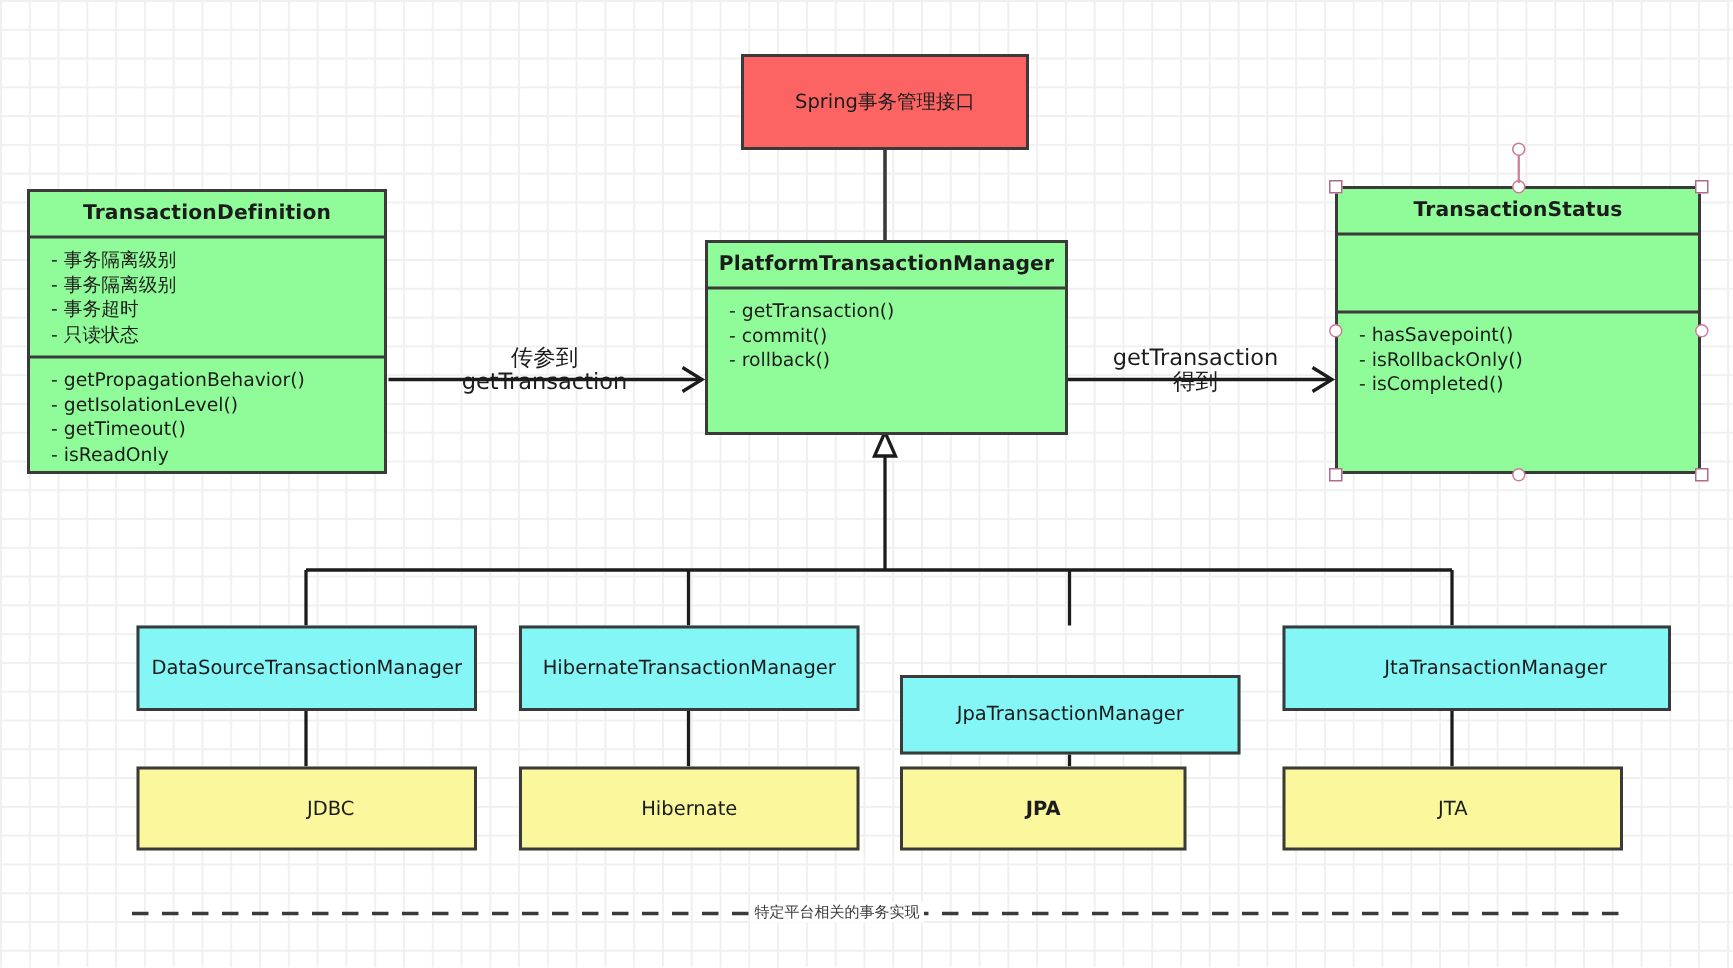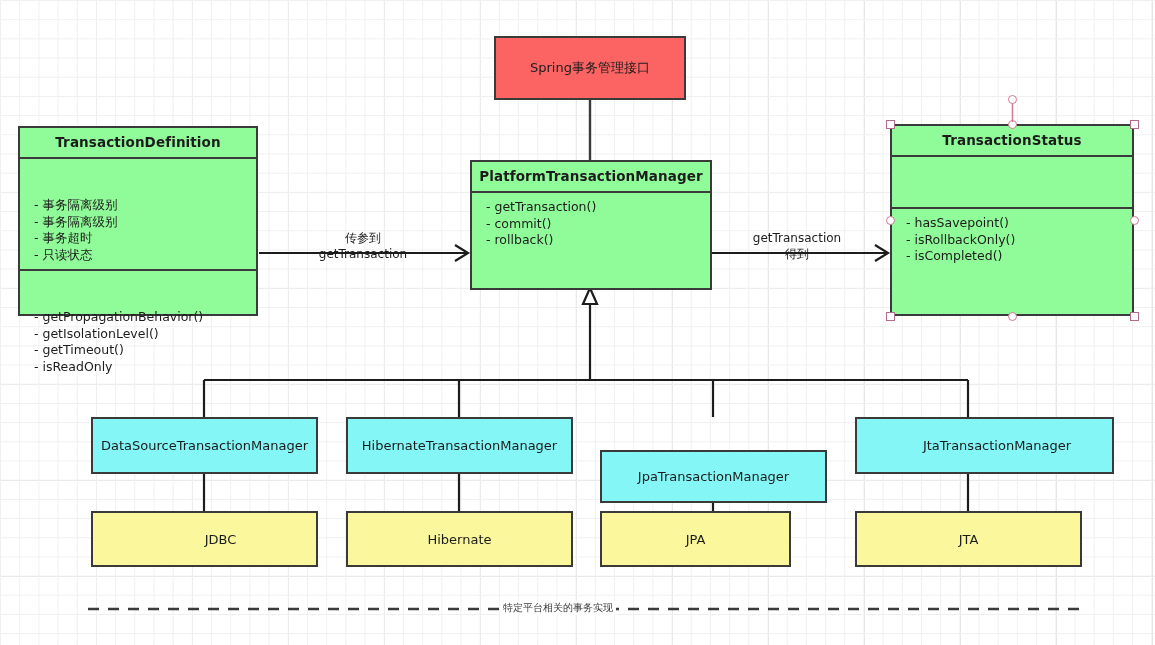--- a/index.html
+++ b/index.html
@@ -58,21 +58,21 @@
     color: #1c1c1c;
     text-align: center;
   }
   .green { background: #90fb99; }
   .cyan  { background: #84f6f6; }
   .yellow{ background: #faf79c; }
   .red   { background: #fc6464; }
 
   .edge-label {
     position: absolute;
-    font-size: 12px;
+    font-size: 15px;
     color: #1c1c1c;
     text-align: center;
     line-height: 16px;
     white-space: nowrap;
   }
   .dash-label {
     position: absolute;
     font-size: 10px;
     color: #3a3a3a;
     background: #ffffff;
@@ -132,21 +132,21 @@
     <line x1="713" y1="474" x2="713" y2="511" stroke="#1c1c1c" stroke-width="2.2"></line>
     <line x1="968" y1="474" x2="968" y2="511" stroke="#1c1c1c" stroke-width="2.2"></line>
 
     <line x1="88" y1="609" x2="1086" y2="609" stroke="#3a3a3a" stroke-width="2.4" stroke-dasharray="11 9"></line>
   </svg>
 
   <div class="node simplebox red" style="left:494px; top:36px; width:192px; height:64px;">
     <span>Spring事务管理接口</span>
   </div>
 
-  <div class="node uml green" style="left:18px; top:126px; width:240px; height:190px;gap:32px;">
+  <div class="node uml green" style="left:18px; top:126px; width:240px; height:190px;">
     <div class="title">TransactionDefinition</div>
     <div class="compartment divider">
       <div class="row">- 事务隔离级别</div>
       <div class="row">- 事务隔离级别</div>
       <div class="row">- 事务超时</div>
       <div class="row">- 只读状态</div>
     </div>
     <div class="compartment">
       <div class="row">- getPropagationBehavior()</div>
       <div class="row">- getIsolationLevel()</div>
@@ -210,21 +210,21 @@
   <div class="node simplebox cyan" style="left:855px; top:417px; width:259px; height:57px;padding-left:25px;">
     <span>JtaTransactionManager</span>
   </div>
 
   <div class="node simplebox yellow" style="left:91px; top:511px; width:227px; height:56px;padding-left:32px;">
     <span>JDBC</span>
   </div>
   <div class="node simplebox yellow" style="left:346px; top:511px; width:227px; height:56px;">
     <span>Hibernate</span>
   </div>
-  <div class="node simplebox yellow" style="left:600px; top:511px; width:191px; height:56px;">
+  <div class="node simplebox yellow" style="left:600px; top:511px; width:191px; height:56px;font-weight:bold;">
     <span>JPA</span>
   </div>
   <div class="node simplebox yellow" style="left:855px; top:511px; width:227px; height:56px;">
     <span>JTA</span>
   </div>
 
   <div class="dash-label" style="left:500px; top:601px;">特定平台相关的事务实现</div>
 
 </div>
 

